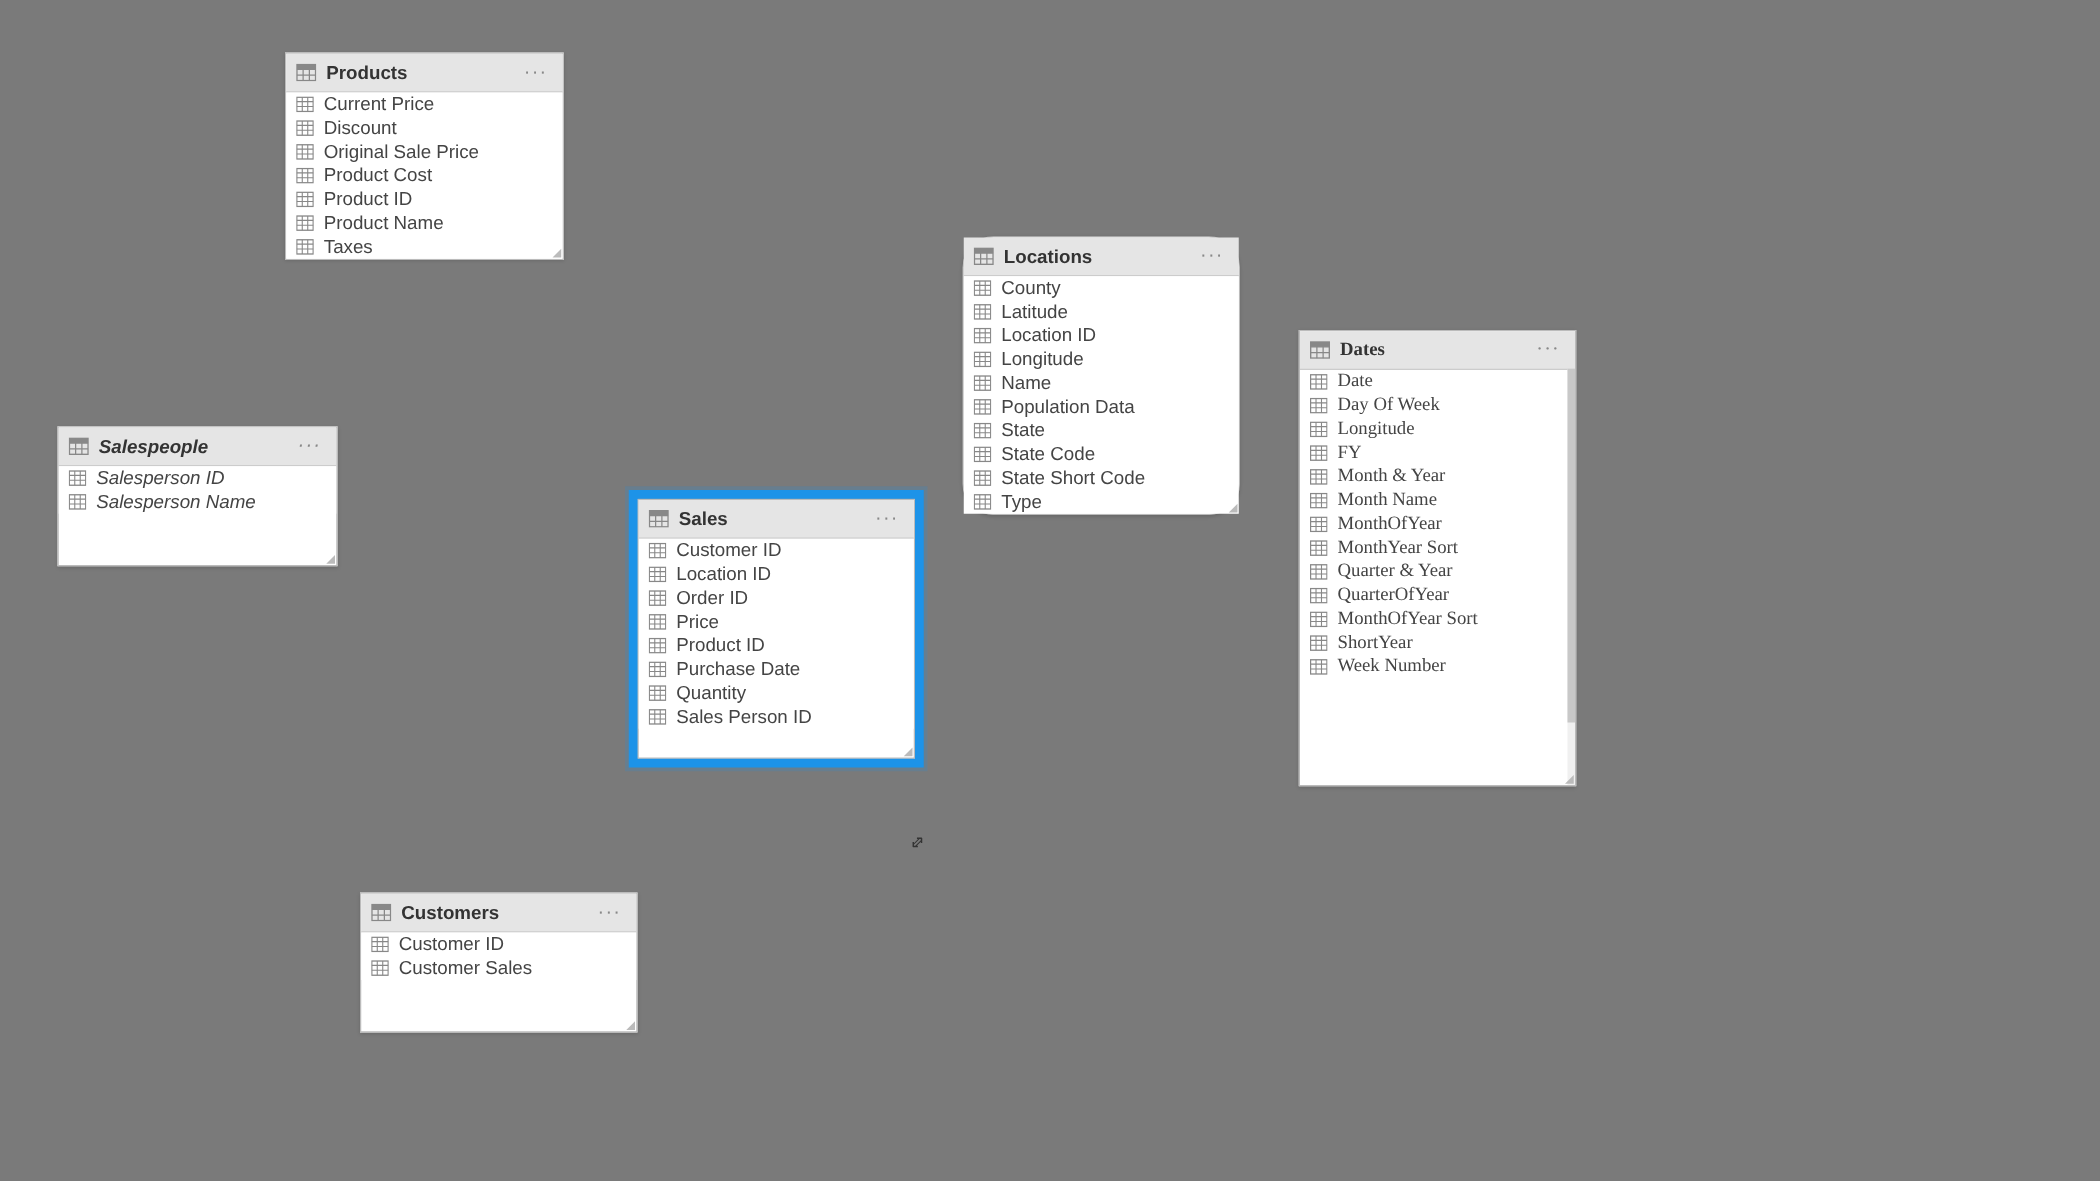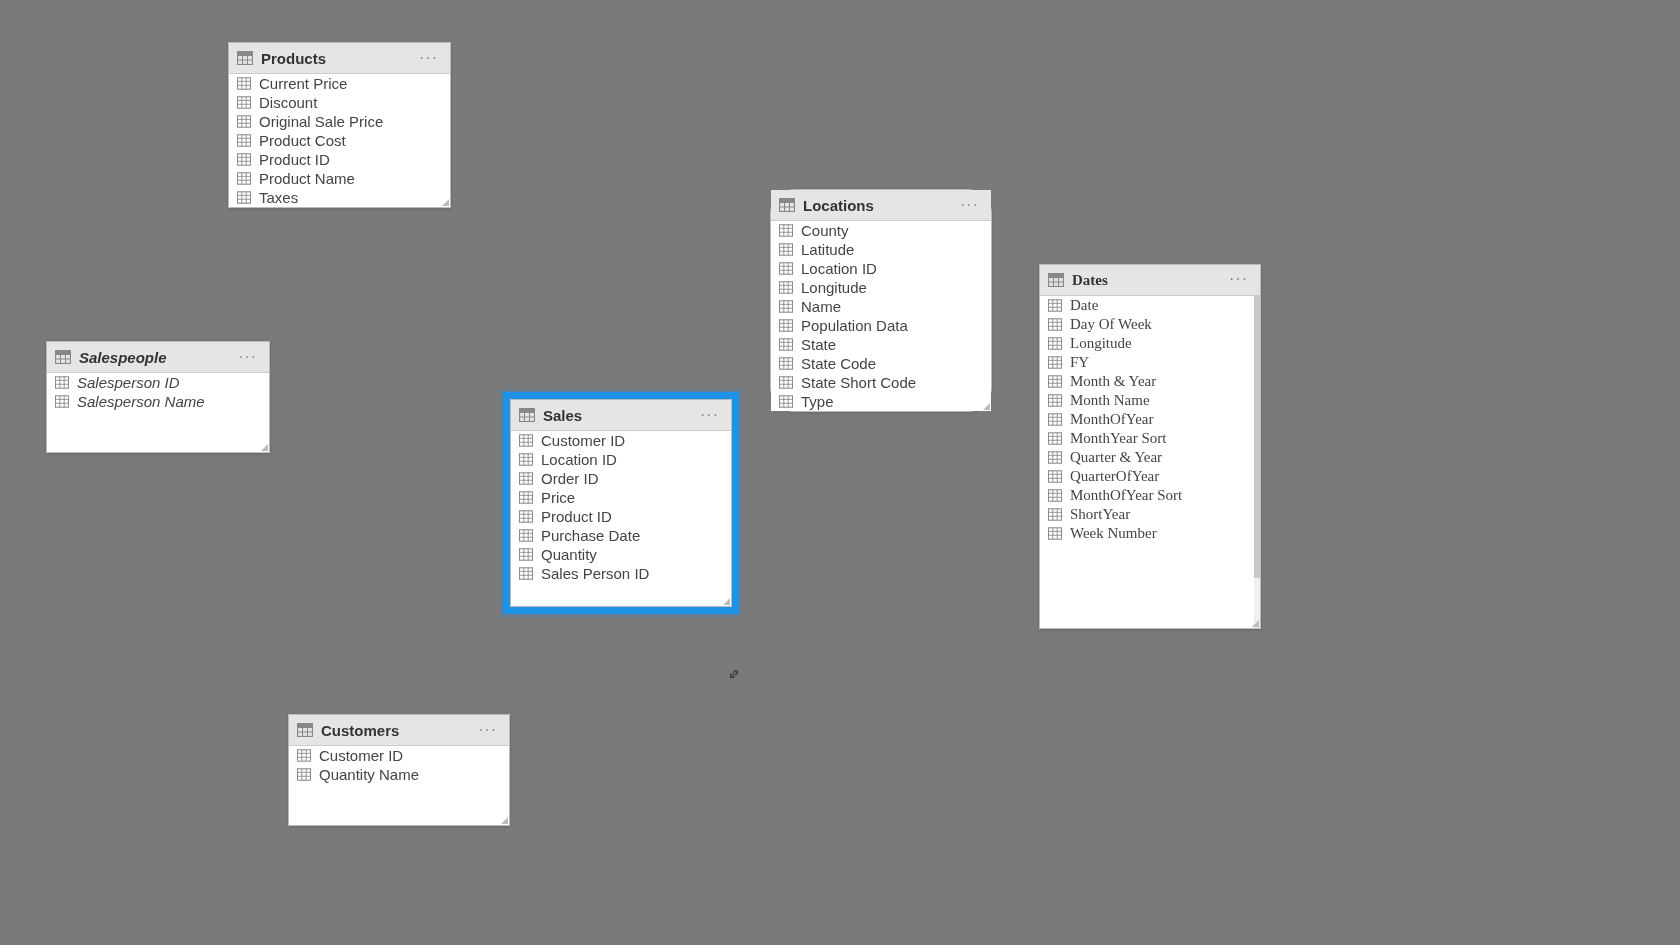--- a/index.html
+++ b/index.html
@@ -648,17 +648,17 @@
         <span class="label">Customer ID</span>
       </div>
     <div class="field-row">
         <svg class="tbl-icon icon" viewBox="0 0 16 14">
           <rect class="grid" x="0.5" y="0.5" width="15" height="13"></rect>
           <line x1="0.5" y1="4.5" x2="15.5" y2="4.5" stroke="#888"></line>
           <line x1="0.5" y1="9" x2="15.5" y2="9" stroke="#888"></line>
           <line x1="5.5" y1="0.5" x2="5.5" y2="13.5" stroke="#888"></line>
           <line x1="10.5" y1="0.5" x2="10.5" y2="13.5" stroke="#888"></line>
         </svg>
-        <span class="label">Quantity Name</span>
+        <span class="label">Customer Sales</span>
       </div>
   </div>
   <div class="resize-handle"></div>
 </div>
 
 </body></html>

